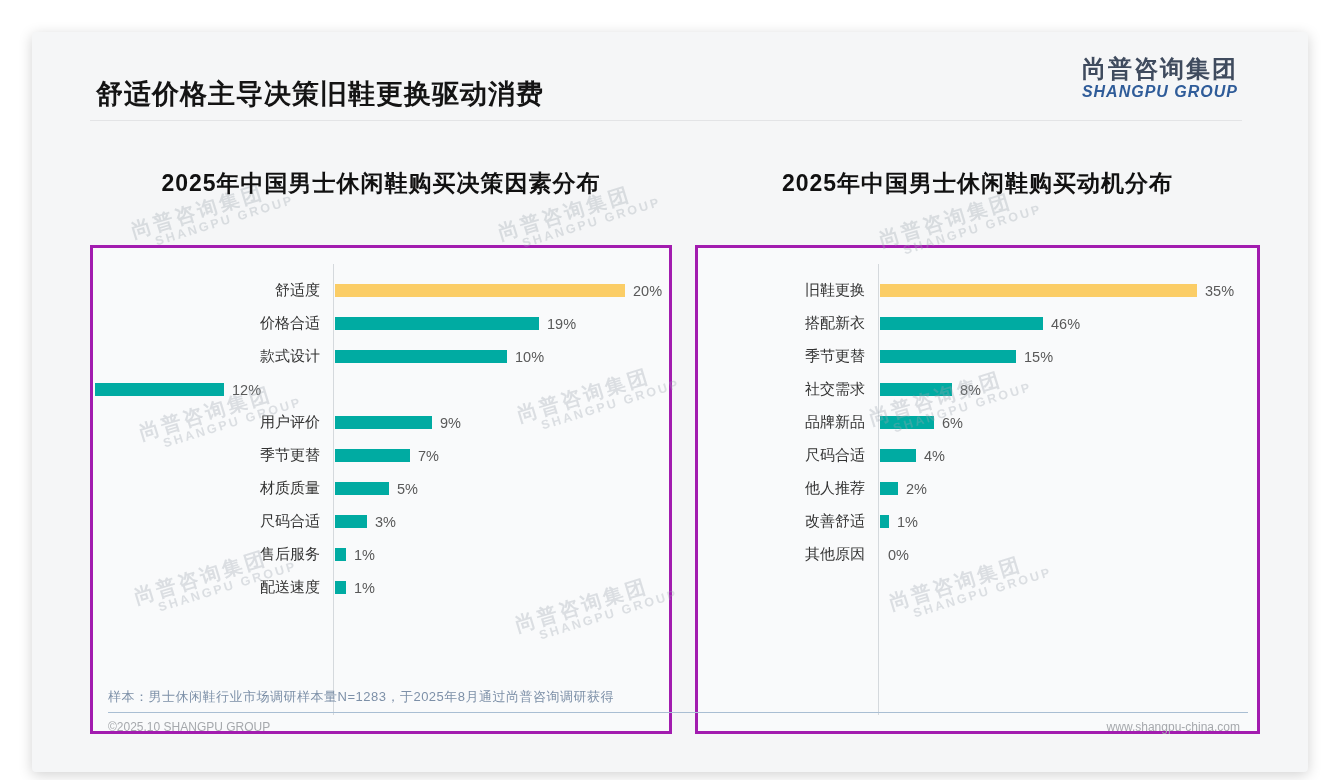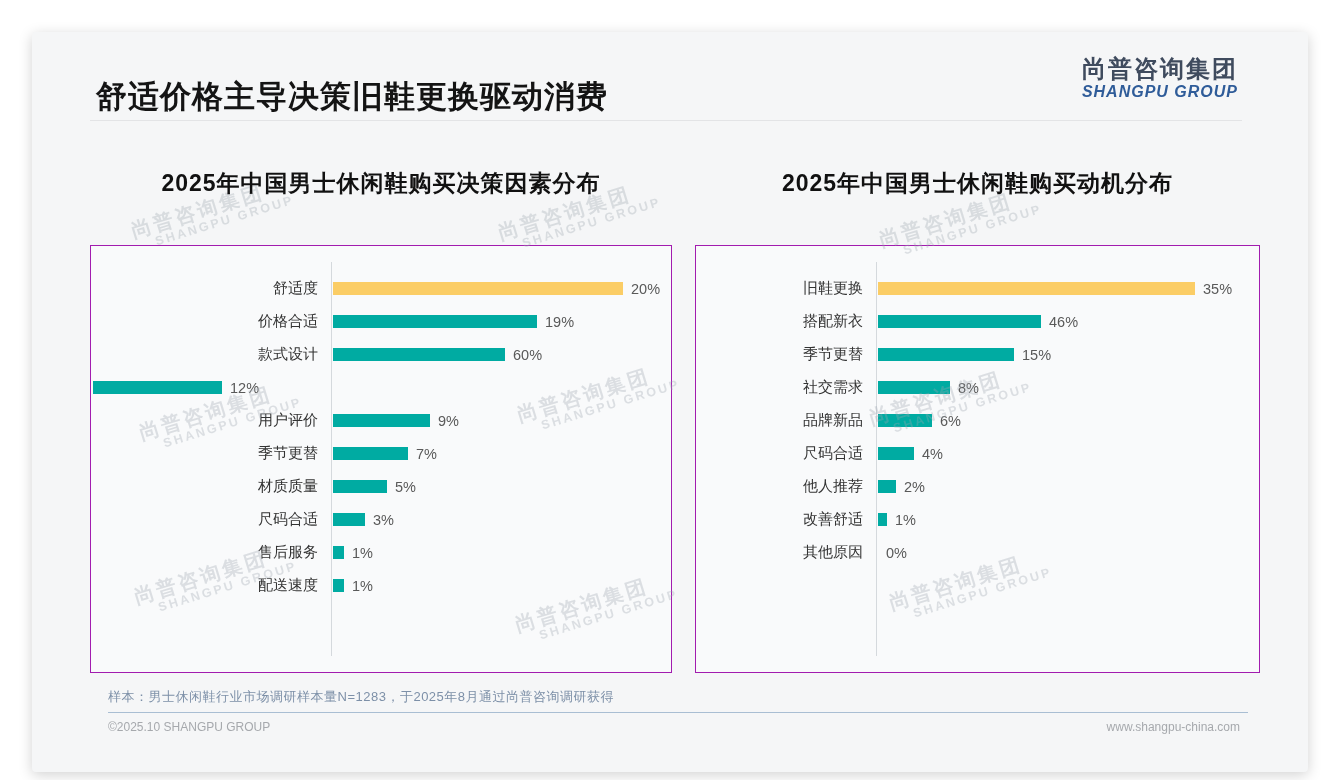--- a/index.html
+++ b/index.html
@@ -1,32 +1,32 @@
 <!DOCTYPE html>
 <html><head>
 <meta charset="utf-8">
 <style>
   html,body{margin:0;padding:0;background:#ffffff;width:1340px;height:780px;overflow:hidden;
     font-family:"Liberation Sans","DejaVu Sans",sans-serif;}
   .slide{position:absolute;left:32px;top:32px;width:1276px;height:740px;background:#f5f6f7;
     border-radius:4px;box-shadow:0 3px 14px rgba(0,0,0,.18);}
   
-  .main-title{position:absolute;left:64px;top:44px;font-size:31px;font-weight:bold;color:#141414;
+  .main-title{position:absolute;left:64px;top:44px;font-size:27px;font-weight:bold;color:#141414;
     letter-spacing:1px;z-index:4;}
   .title-divider{position:absolute;left:58px;right:66px;top:88px;height:1px;background:#e3e4e6;z-index:2;}
   .logo{position:absolute;right:70px;top:24px;text-align:left;z-index:4;}
   .logo-cn{font-size:24px;font-weight:bold;color:#3f4b5e;letter-spacing:2px;line-height:1.1;}
   .logo-en{font-size:16px;font-weight:bold;font-style:italic;color:#2f5c99;letter-spacing:1px;line-height:1.2;}
   
   .chart-title{position:absolute;top:136px;text-align:center;font-size:23px;font-weight:bold;color:#111;
     letter-spacing:1px;z-index:4;}
   .chart-title.c0{left:58px;width:582px;}
   .chart-title.c1{left:663px;width:565px;}
   
-  .panel{position:absolute;top:213px;height:428px;background:#f9fafb;border:1px solid #a21caf;
+  .panel{position:absolute;top:213px;height:489px;background:#f9fafb;border:3px solid #a21caf;
     box-sizing:border-box;z-index:2;}
   .panel.c0{left:58px;width:582px;}
   .panel.c1{left:663px;width:565px;}
   .axis-line{position:absolute;top:16px;bottom:16px;width:1px;background:#d5d9dd;}
   .rows{position:absolute;left:0;right:0;top:26px;}
   .bar-row{display:flex;align-items:center;height:33px;position:relative;z-index:4;}
   .cat-label{text-align:right;padding-right:13px;box-sizing:border-box;font-size:15px;color:#333;
     white-space:nowrap;flex:none;}
   .bar-track{position:relative;height:13px;flex:none;margin-left:2px;}
   .bar{position:absolute;left:0;top:0;height:13px;}
@@ -73,21 +73,21 @@
           <span class="bar-track" style="width: 204px;">
             <span class="bar" style="width: 100%; background: rgb(0, 171, 162);"></span>
           </span>
           <span class="val-label">19%</span>
         </div>
         <div class="bar-row">
           <span class="cat-label" style="width: 240px;">款式设计</span>
           <span class="bar-track" style="width: 172px;">
             <span class="bar" style="width: 100%; background: rgb(0, 171, 162);"></span>
           </span>
-          <span class="val-label">60%</span>
+          <span class="val-label">10%</span>
         </div>
         <div class="bar-row">
           <span class="bar-track" style="width: 129px;">
             <span class="bar" style="width: 100%; background: rgb(0, 171, 162);"></span>
           </span>
           <span class="val-label">12%</span>
         </div>
         <div class="bar-row">
           <span class="cat-label" style="width: 240px;">用户评价</span>
           <span class="bar-track" style="width: 97px;">

